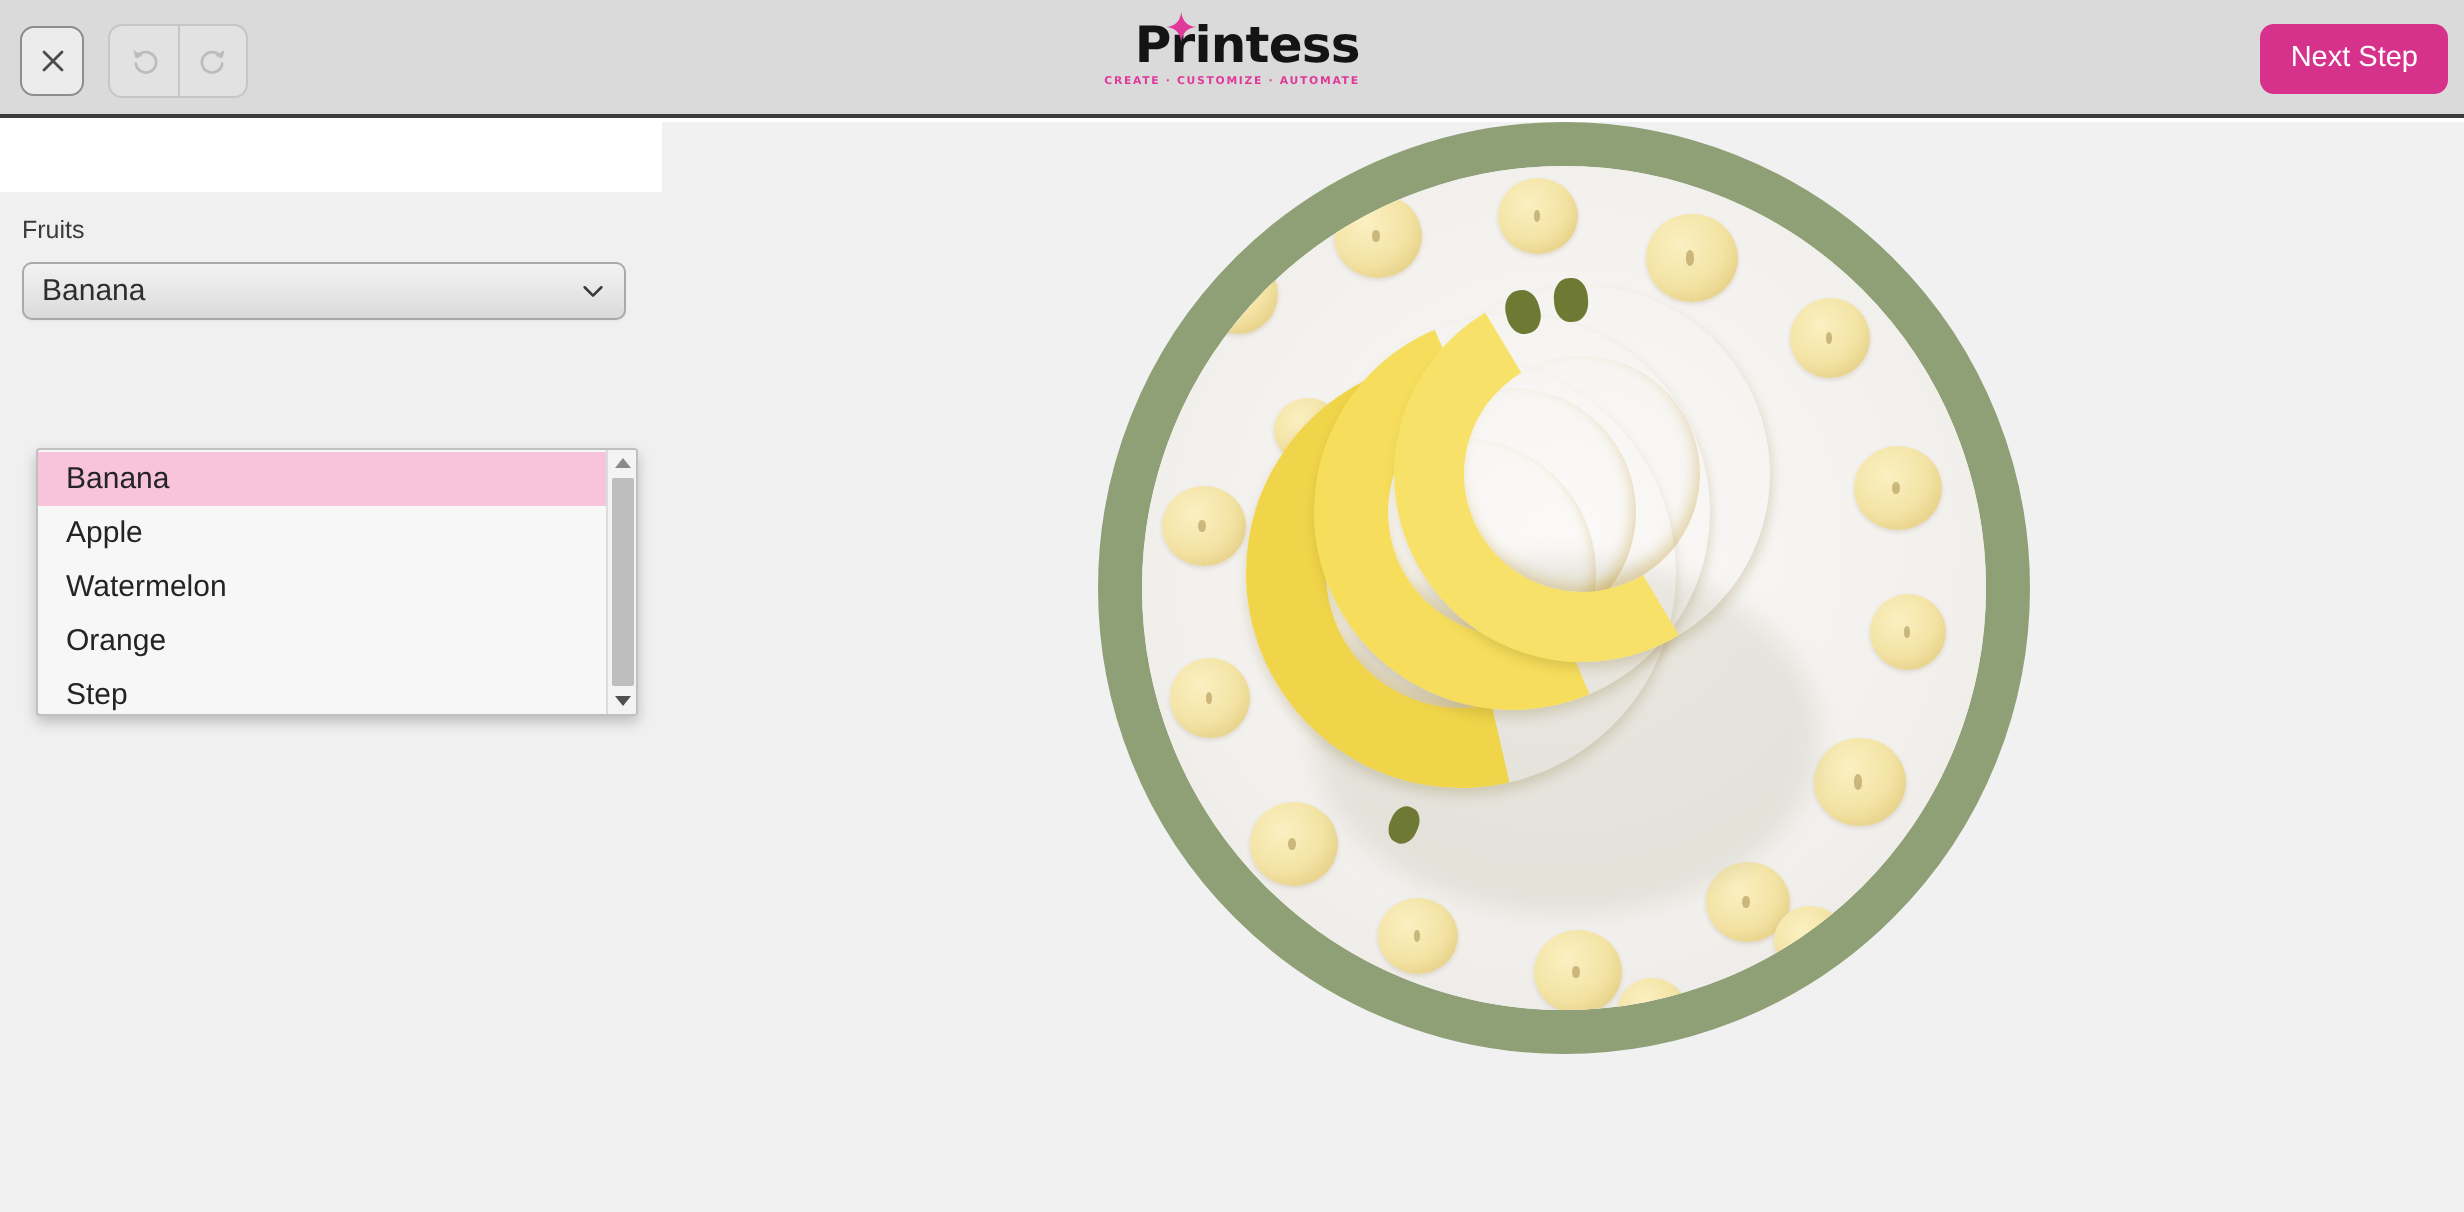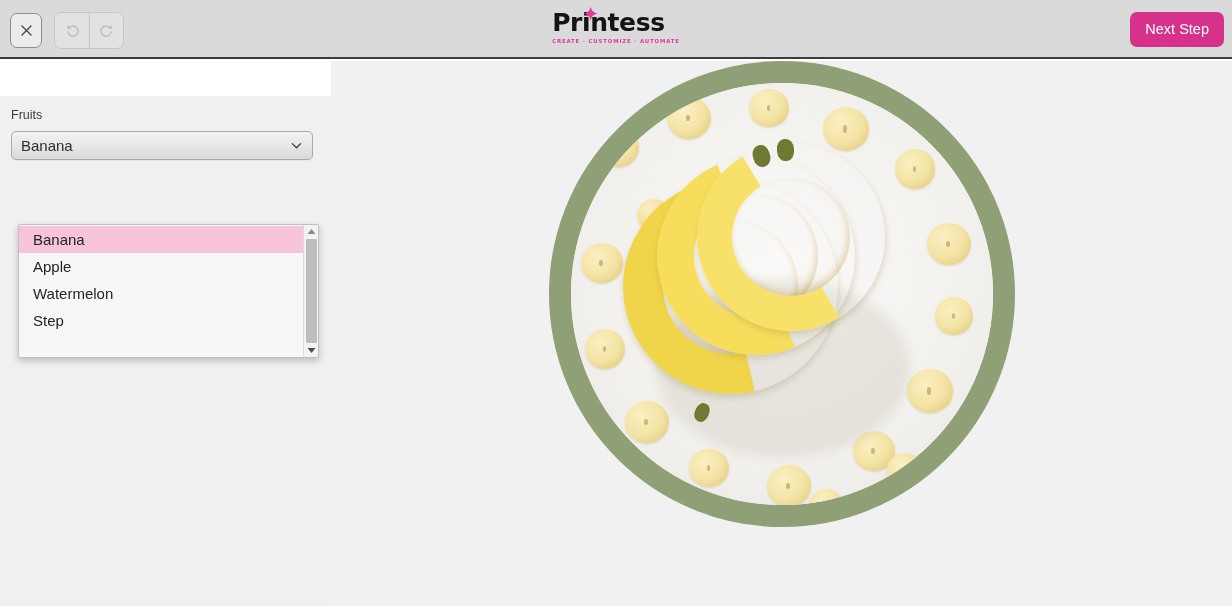--- a/index.html
+++ b/index.html
@@ -46,21 +46,21 @@
     width: 34px; height: 35px;
     display: flex; align-items: center; justify-content: center;
     cursor: default;
   }
   .ur-btn + .ur-btn { border-left: 1px solid #c6c6c6; }
 
   
   .logo {
     position: absolute; left: 50%; top: 10px;
     transform: translateX(-50%);
-    text-align: left;
+    text-align: right;
     user-select: none;
   }
   .logo-word {
     position: relative;
     font-family: "DejaVu Sans", sans-serif;
     font-size: 25px;
     font-weight: 700;
     letter-spacing: -0.4px;
     color: #141414;
     line-height: 26px;
@@ -294,20 +294,21 @@
       <svg class="chev" viewBox="0 0 14 14">
         <path d="M2.5 5 L7 9.5 L11.5 5" stroke="#3a3a3a" stroke-width="1.4" fill="none" stroke-linecap="round" stroke-linejoin="round"></path>
       </svg>
     </div>
 
     <div class="dropdown">
       <div class="dd-list">
         <div class="dd-item selected">Banana</div>
         <div class="dd-item">Apple</div>
         <div class="dd-item">Watermelon</div>
+        <div class="dd-item">Orange</div>
         <div class="dd-item">Step</div>
       </div>
       <div class="dd-scroll">
         <div class="sb-arrow">
           <svg width="9" height="7" viewBox="0 0 9 7">
             <path d="M4.5 1 L8.5 6 L0.5 6 Z" fill="#8a8a8a"></path>
           </svg>
         </div>
         <div class="sb-track">
           <div class="sb-thumb"></div>

